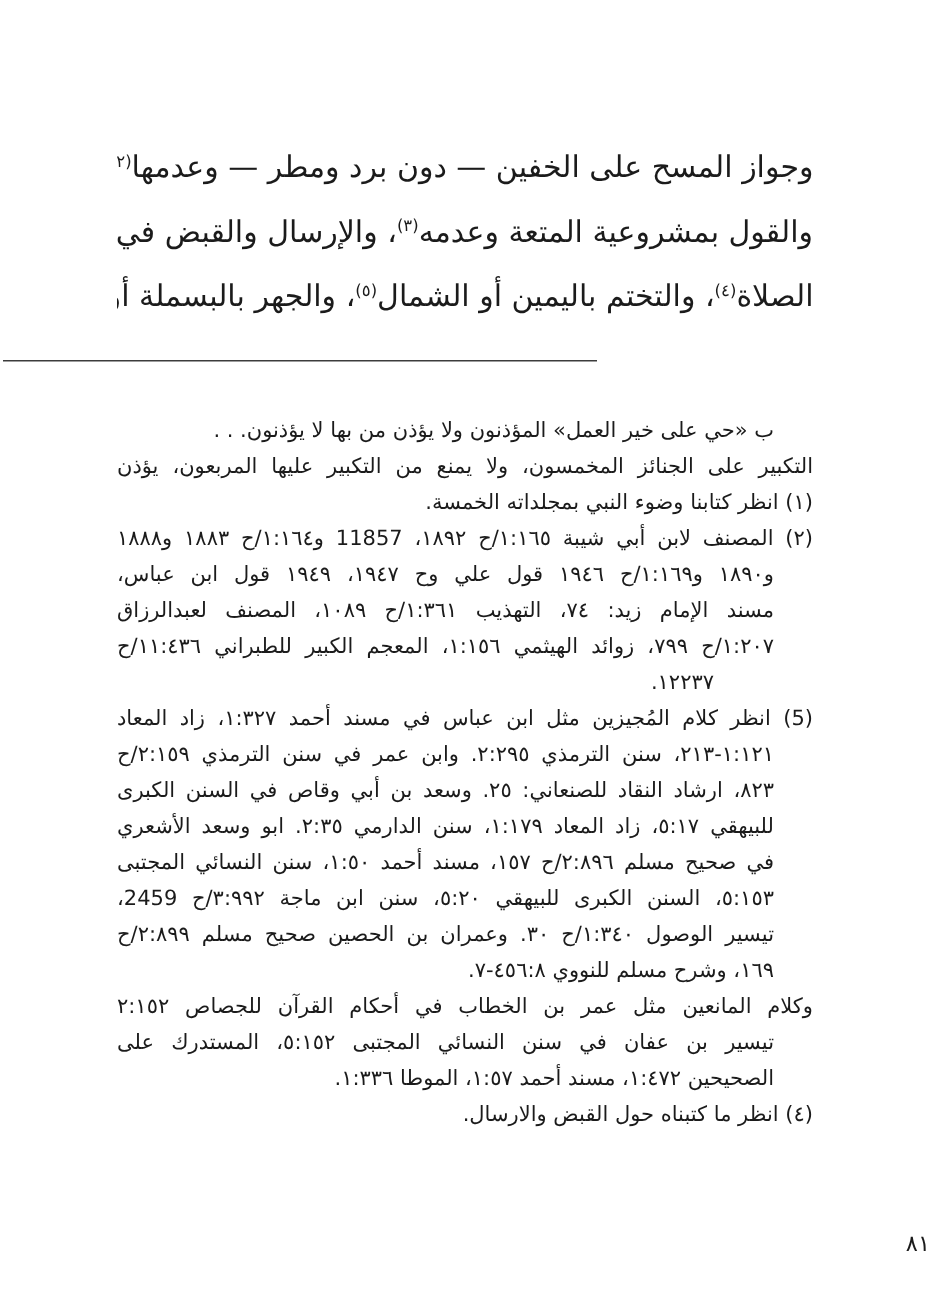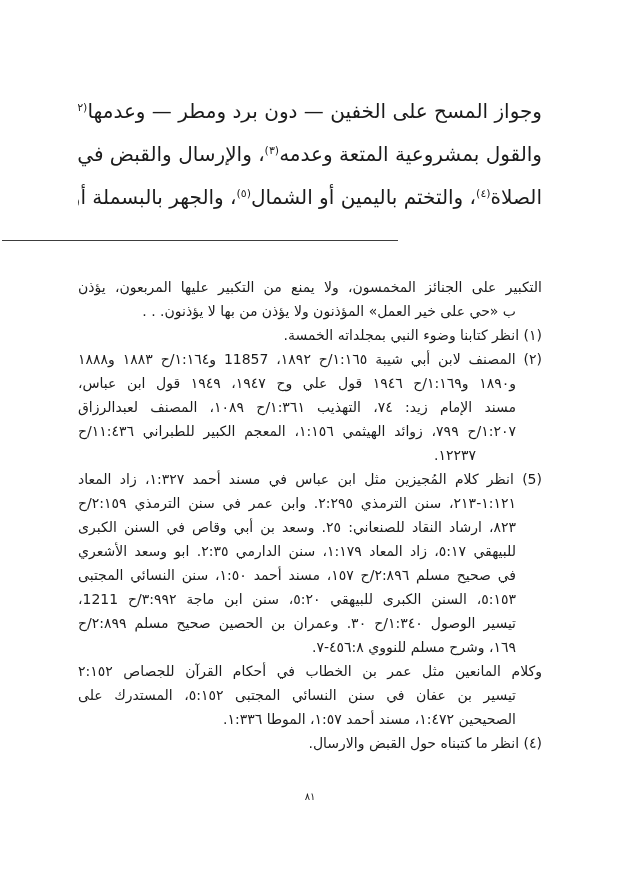--- a/index.html
+++ b/index.html
@@ -57,53 +57,52 @@
     text-align: justify;
     text-align-last: justify;
   }
   .fn-line.ind {
     padding-right: 26px;
   }
   .fn-line.xind {
     padding-right: 66px;
   }
   .pagenum {
-    margin-top: 36px;
-    text-align: center;
-    font-size: 10px;
+    margin-top: 65px;
+    font-size: 15px;
   }
 </style>
 </head>
 <body>
 
 <div class="page">
 
   <div class="main">
       <div class="main-line j">وجواز المسح على الخفين — دون برد ومطر — وعدمها<span class="sup">(٢)</span></div>
       <div class="main-line j">والقول بمشروعية المتعة وعدمه<span class="sup">(٣)</span>، والإرسال والقبض في</div>
       <div class="main-line j">الصلاة<span class="sup">(٤)</span>، والتختم باليمين أو الشمال<span class="sup">(٥)</span>، والجهر بالبسملة أو</div>
     </div>
 
   <div class="rule"></div>
 
   <div class="fnblock">
+      <div class="fn-line ind">ب «حي على خير العمل» المؤذنون ولا يؤذن من بها لا يؤذنون. . .</div>
       <div class="fn-line j">التكبير على الجنائز المخمسون، ولا يمنع من التكبير عليها المربعون، يؤذن</div>
-      <div class="fn-line ind">ب «حي على خير العمل» المؤذنون ولا يؤذن من بها لا يؤذنون. . .</div>
       <div class="fn-line">(١) انظر كتابنا وضوء النبي بمجلداته الخمسة.</div>
       <div class="fn-line j">(٢) المصنف لابن أبي شيبة ١:١٦٥/ح ١٨٩٢، 11857 و١:١٦٤/ح ١٨٨٣ و١٨٨٨</div>
       <div class="fn-line j ind">و١٨٩٠ و١:١٦٩/ح ١٩٤٦ قول علي وح ١٩٤٧، ١٩٤٩ قول ابن عباس،</div>
       <div class="fn-line j ind">مسند الإمام زيد: ٧٤، التهذيب ١:٣٦١/ح ١٠٨٩، المصنف لعبدالرزاق</div>
       <div class="fn-line j ind">١:٢٠٧/ح ٧٩٩، زوائد الهيثمي ١:١٥٦، المعجم الكبير للطبراني ١١:٤٣٦/ح</div>
       <div class="fn-line xind">١٢٢٣٧.</div>
       <div class="fn-line j">(5) انظر كلام المُجيزين مثل ابن عباس في مسند أحمد ١:٣٢٧، زاد المعاد</div>
       <div class="fn-line j ind">١:١٢١-٢١٣، سنن الترمذي ٢:٢٩٥. وابن عمر في سنن الترمذي ٢:١٥٩/ح</div>
       <div class="fn-line j ind">٨٢٣، ارشاد النقاد للصنعاني: ٢٥. وسعد بن أبي وقاص في السنن الكبرى</div>
       <div class="fn-line j ind">للبيهقي ٥:١٧، زاد المعاد ١:١٧٩، سنن الدارمي ٢:٣٥. ابو وسعد الأشعري</div>
       <div class="fn-line j ind">في صحيح مسلم ٢:٨٩٦/ح ١٥٧، مسند أحمد ١:٥٠، سنن النسائي المجتبى</div>
-      <div class="fn-line j ind">٥:١٥٣، السنن الكبرى للبيهقي ٥:٢٠، سنن ابن ماجة ٣:٩٩٢/ح 1211،</div>
+      <div class="fn-line j ind">٥:١٥٣، السنن الكبرى للبيهقي ٥:٢٠، سنن ابن ماجة ٣:٩٩٢/ح 2459،</div>
       <div class="fn-line j ind">تيسير الوصول ١:٣٤٠/ح ٣٠. وعمران بن الحصين صحيح مسلم ٢:٨٩٩/ح</div>
       <div class="fn-line ind">١٦٩، وشرح مسلم للنووي ٤٥٦:٨-٧.</div>
       <div class="fn-line j">وكلام المانعين مثل عمر بن الخطاب في أحكام القرآن للجصاص ٢:١٥٢</div>
       <div class="fn-line j ind">تيسير بن عفان في سنن النسائي المجتبى ٥:١٥٢، المستدرك على</div>
       <div class="fn-line ind">الصحيحين ١:٤٧٢، مسند أحمد ١:٥٧، الموطا ١:٣٣٦.</div>
       <div class="fn-line">(٤) انظر ما كتبناه حول القبض والارسال.</div>
     </div>
 
   <div class="pagenum">٨١</div>
 

